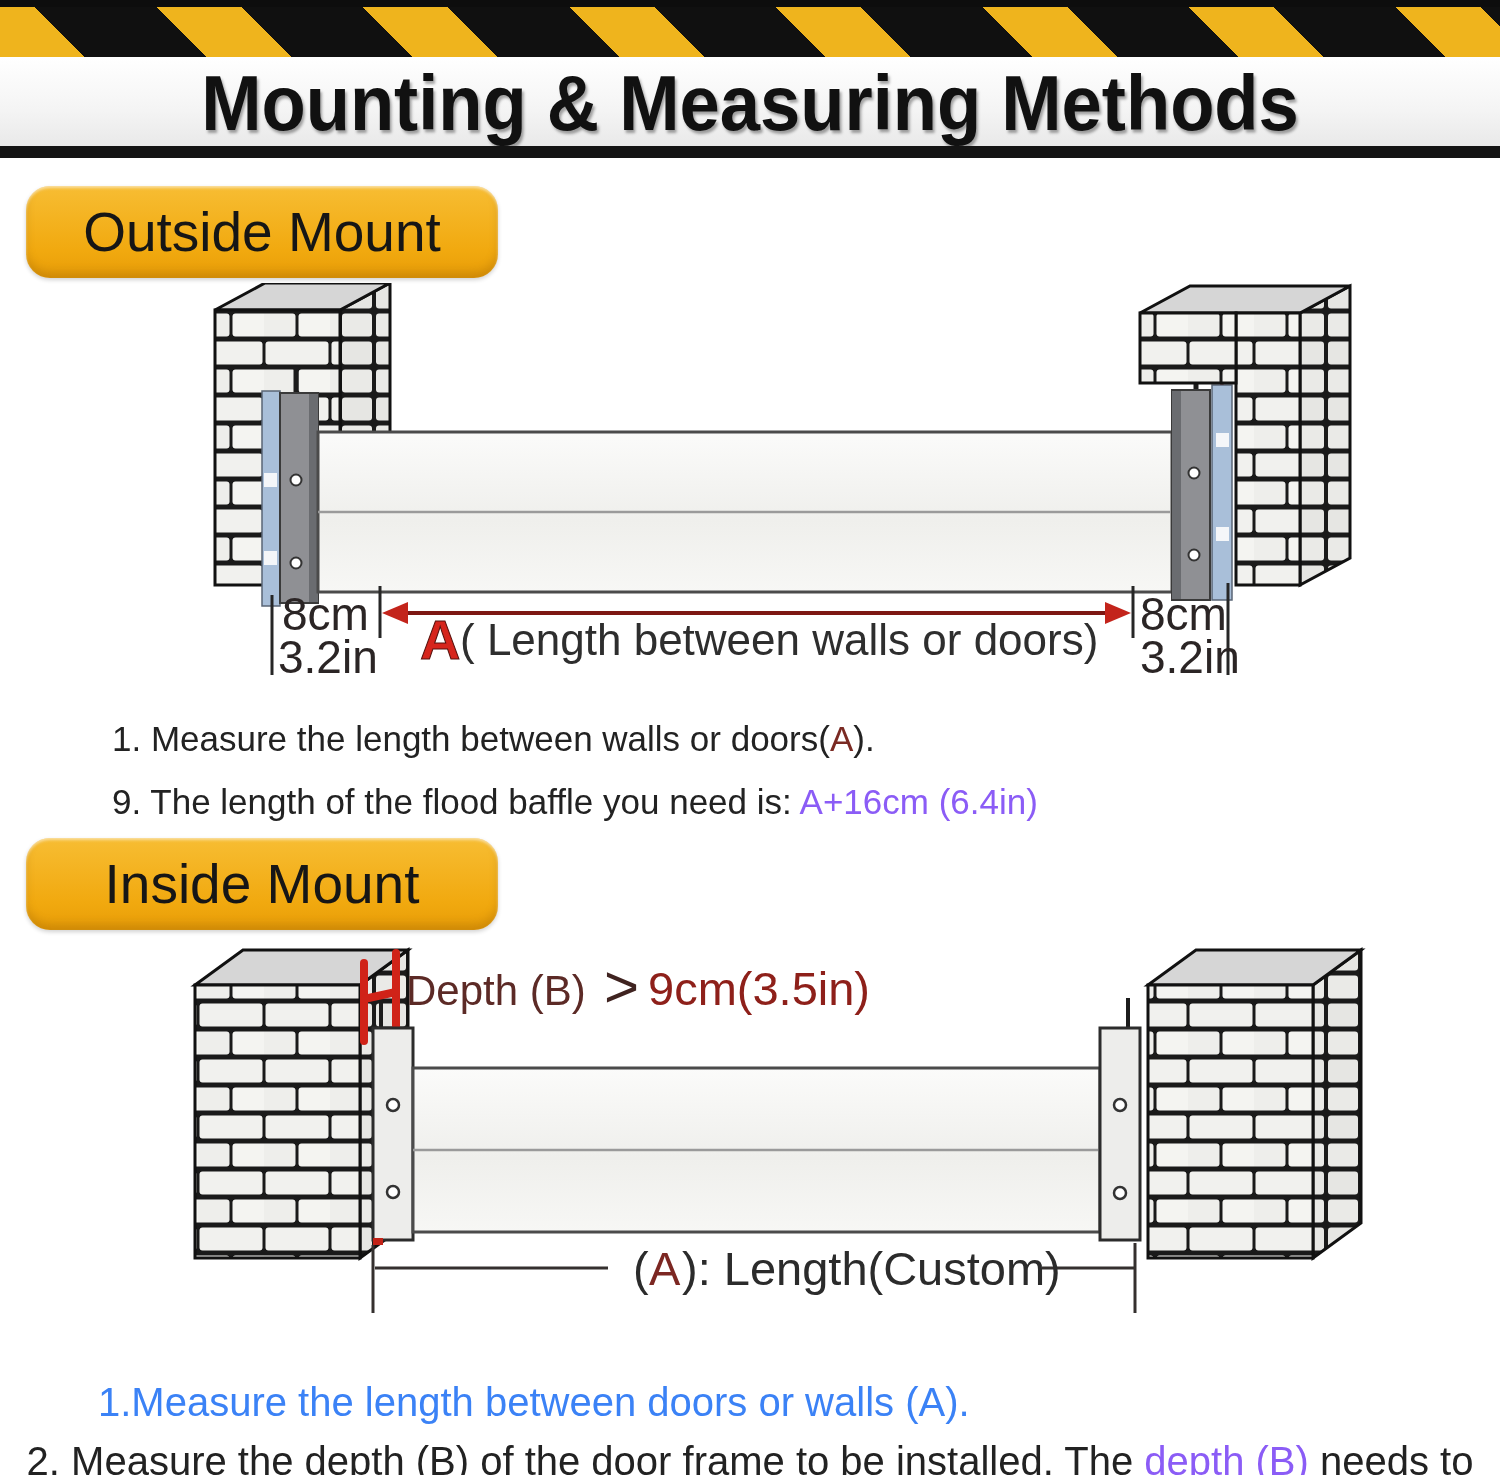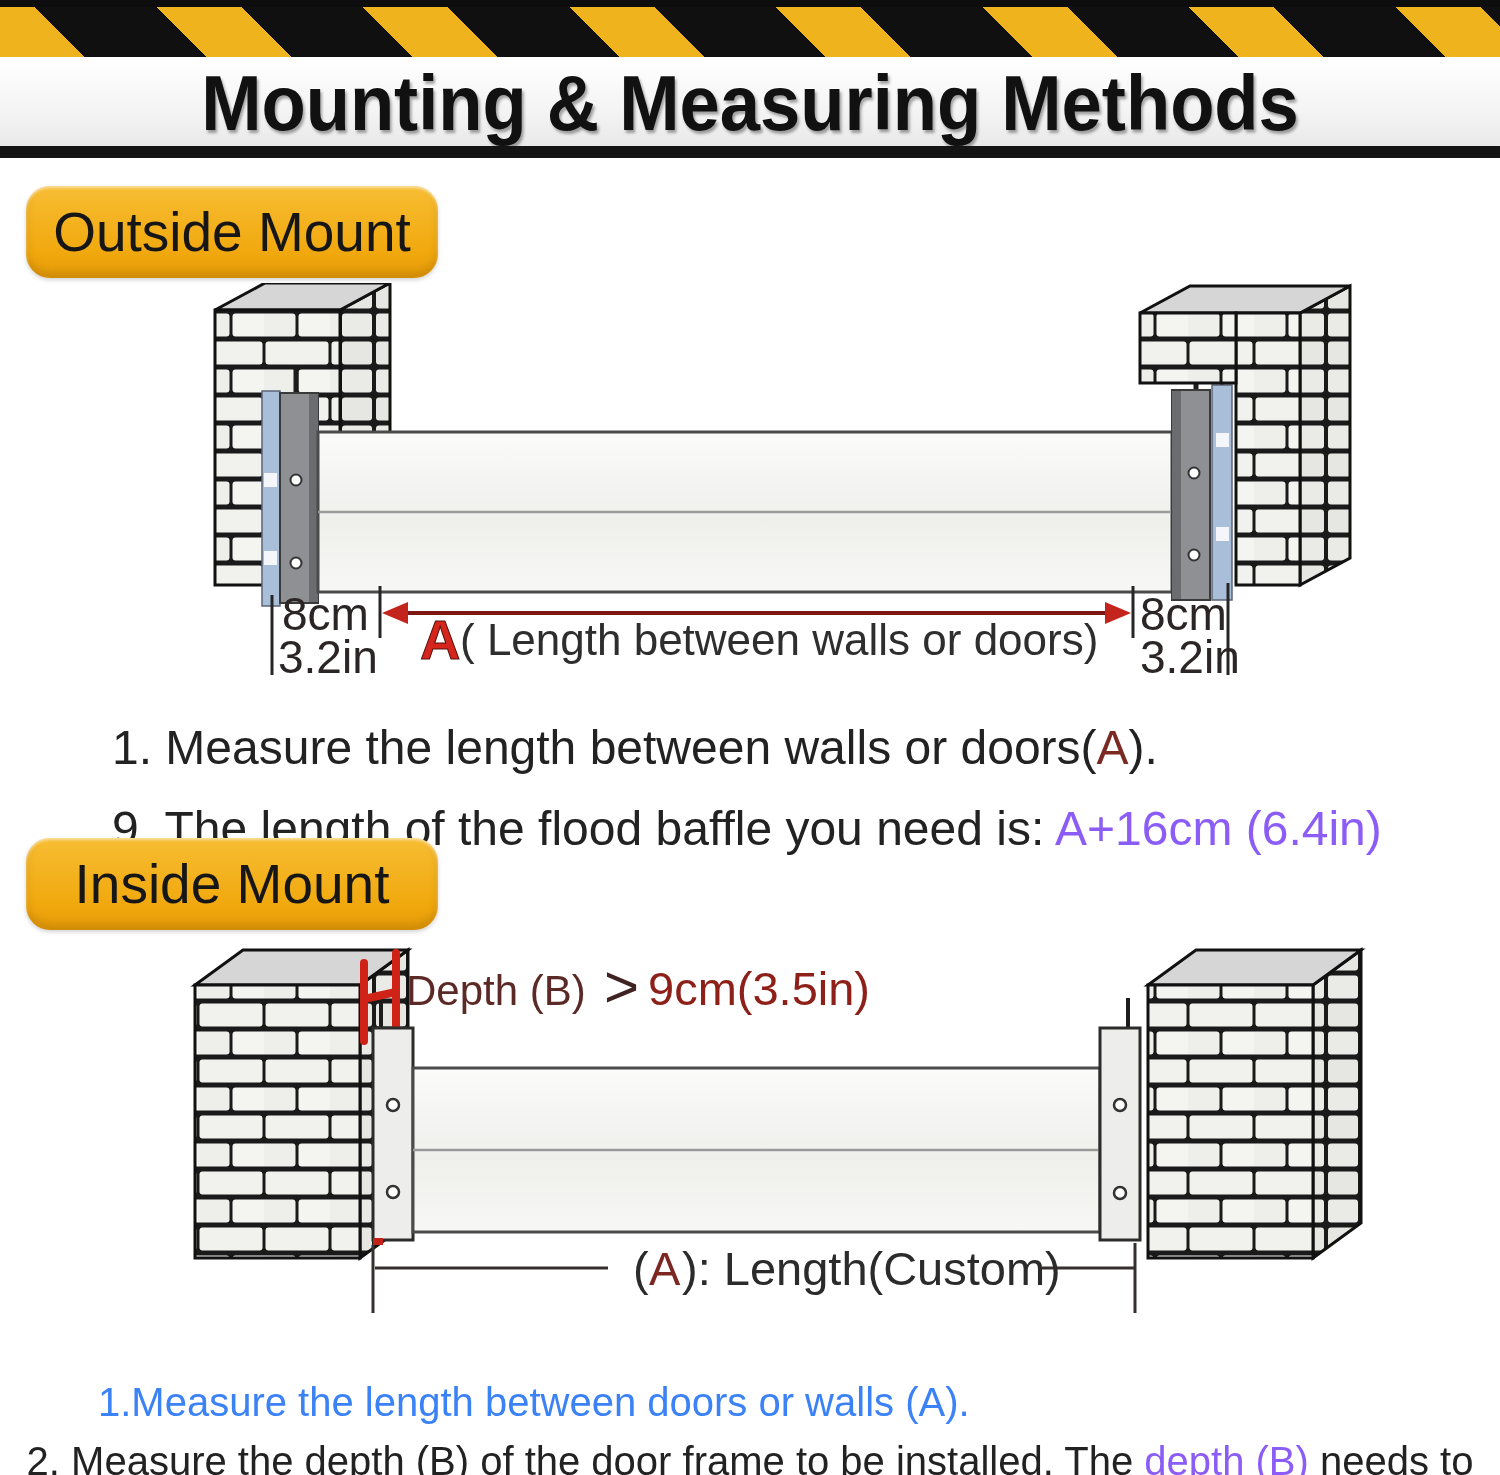--- a/index.html
+++ b/index.html
@@ -14,33 +14,33 @@
   .title-band{position:absolute;left:0;top:57px;width:1500px;height:89px;
               background:linear-gradient(180deg,#ffffff 0%,#f4f4f4 60%,#e9e9e9 100%);}
   .page-title{position:absolute;left:0;top:60px;width:1500px;height:86px;
               display:flex;align-items:center;justify-content:center;
               font-size:77px;font-weight:700;letter-spacing:0px;color:#111;
               transform:scaleX(.94);transform-origin:center;
               text-shadow:2px 3px 3px rgba(0,0,0,.35), 0 -1px 0 rgba(255,255,255,.65);}
   .divider{position:absolute;left:0;top:146px;width:1500px;height:12px;background:#141414;}
 
   
-  .badge{position:absolute;left:26px;width:412px;height:92px;border-radius:24px;
+  .badge{position:absolute;left:26px;width:472px;height:92px;border-radius:24px;
          background:linear-gradient(180deg,#f7bd33 0%,#f1a90f 70%,#e89d08 100%);
          display:flex;align-items:center;justify-content:center;
          font-size:55px;color:#161616;
          box-shadow:inset 0 2px 3px rgba(255,255,255,.55), inset 0 -6px 9px rgba(140,85,0,.28), 0 2px 4px rgba(0,0,0,.18);}
   .badge-outside{top:186px;}
   .badge-inside{top:838px;}
 
   svg{position:absolute;left:0;}
   .svg-outside{top:283px;}
   .svg-inside{top:945px;}
 
-  .steps{position:absolute;font-size:48px;line-height:1.4;color:#222;}
+  .steps{position:absolute;font-size:35px;line-height:1.4;color:#222;}
   .steps-outside{left:112px;top:714px;}
   .steps p{margin:0 0 14px 0;}
   .red{color:#8b5cf6;}
   .dark-red{color:#7a2a23;}
 
   .bottom-step1{position:absolute;left:98px;top:1340px;font-size:40px;color:#3b82f6;}
   .bottom-step2{position:absolute;left:20px;top:1398px;width:1460px;text-align:center;
                 font-size:40px;line-height:1.17;color:#222;}
 </style>
 </head>

